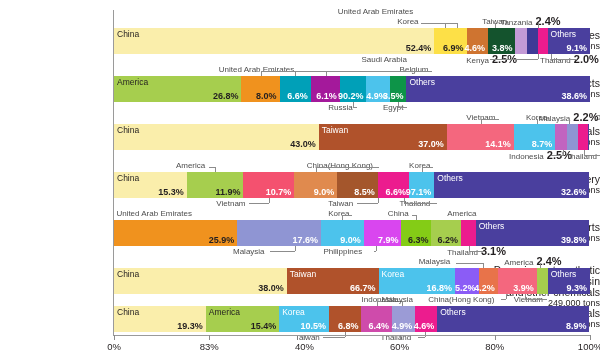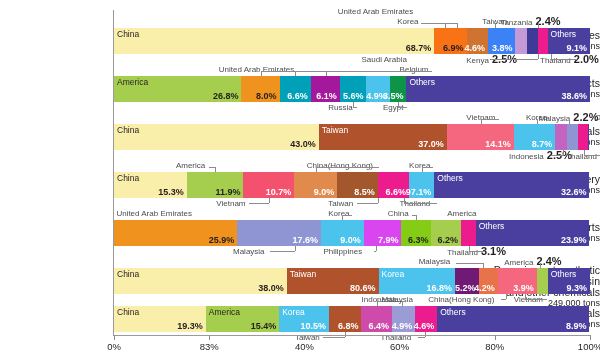--- a/index.html
+++ b/index.html
@@ -129,29 +129,29 @@
         <span class="cat">Chemicals</span>
         <span class="tons">210,000 tons</span>
       </div>
     </div>
   <div id="plot">
     <div class="axis-line"></div>
     <div id="bars-layer">
         <div class="bar" style="top: 18px;">
           <div class="seg light" style="width: 327.012px; background: rgb(250, 238, 171);">
             <span class="inlabel">China</span>
-            <span class="inval">68.7%</span>
-          </div>
-          <div class="seg light" style="width: 32.844px; background: #f97316;">
+            <span class="inval">52.4%</span>
+          </div>
+          <div class="seg light" style="width: 32.844px; background: #fde047;">
             <span class="inval">6.9%</span>
           </div>
           <div class="seg dark" style="width: 21.896px; background: rgb(207, 116, 48);">
             <span class="inval">4.6%</span>
           </div>
-          <div class="seg dark" style="width: 28px; background: #3b82f6;">
+          <div class="seg dark" style="width: 28px; background: #14532d;">
             <span class="inval">3.8%</span>
           </div>
           <div class="seg dark" style="width: 11.9px; background: rgb(195, 154, 214);"></div>
           <div class="seg dark" style="width: 11.424px; background: rgb(63, 58, 150);"></div>
           <div class="seg dark" style="width: 9.52px; background: rgb(236, 28, 142);"></div>
           <div class="seg dark" style="width: 43.316px; background: rgb(74, 63, 158);">
             <span class="inlabel">Others</span>
             <span class="inval">9.1%</span>
           </div>
         </div>
@@ -163,21 +163,21 @@
           <div class="seg light" style="width: 38.08px; background: rgb(240, 146, 30);">
             <span class="inval">8.0%</span>
           </div>
           <div class="seg dark" style="width: 31.416px; background: rgb(0, 160, 184);">
             <span class="inval">6.6%</span>
           </div>
           <div class="seg dark" style="width: 29.036px; background: rgb(164, 25, 155);">
             <span class="inval">6.1%</span>
           </div>
           <div class="seg dark" style="width: 26.656px; background: rgb(0, 160, 184);">
-            <span class="inval">5.6%</span>
+            <span class="inval">90.2%</span>
           </div>
           <div class="seg dark" style="width: 23.324px; background: rgb(76, 195, 236);">
             <span class="inval">4.9%</span>
           </div>
           <div class="seg dark" style="width: 16.66px; background: rgb(13, 148, 72);">
             <span class="inval">3.5%</span>
           </div>
           <div class="seg dark" style="width: 183.736px; background: rgb(74, 63, 158);">
             <span class="inlabel">Others</span>
             <span class="inval">38.6%</span>
@@ -246,37 +246,37 @@
           </div>
           <div class="seg light" style="width: 29.988px; background: #84cc16;">
             <span class="inval">6.3%</span>
           </div>
           <div class="seg light" style="width: 29.512px; background: rgb(166, 206, 78);">
             <span class="inval">6.2%</span>
           </div>
           <div class="seg dark" style="width: 14.756px; background: rgb(236, 28, 142);"></div>
           <div class="seg dark" style="width: 113.764px; background: rgb(74, 63, 158);">
             <span class="inlabel">Others</span>
-            <span class="inval">23.9%</span>
+            <span class="inval">39.8%</span>
           </div>
         </div>
         <div class="bar" style="top: 258px;">
           <div class="seg light" style="width: 180.88px; background: rgb(250, 238, 171);">
             <span class="inlabel">China</span>
             <span class="inval">38.0%</span>
           </div>
           <div class="seg dark" style="width: 96.152px; background: rgb(176, 82, 43);">
             <span class="inlabel">Taiwan</span>
-            <span class="inval">80.6%</span>
+            <span class="inval">66.7%</span>
           </div>
           <div class="seg dark" style="width: 79.968px; background: rgb(76, 195, 236);">
             <span class="inlabel">Korea</span>
             <span class="inval">16.8%</span>
           </div>
-          <div class="seg dark" style="width: 24.752px; background: #701a75;">
+          <div class="seg dark" style="width: 24.752px; background: #8b5cf6;">
             <span class="inval">5.2%</span>
           </div>
           <div class="seg dark" style="width: 19.992px; background: rgb(232, 115, 74);">
             <span class="inval">4.2%</span>
           </div>
           <div class="seg dark" style="width: 41px; background: rgb(244, 103, 126); text-decoration: underline;">
             <span class="inval">3.9%</span>
           </div>
           <div class="seg light" style="width: 11.424px; background: rgb(166, 206, 78);"></div>
           <div class="seg dark" style="width: 44.268px; background: rgb(74, 63, 158);">

